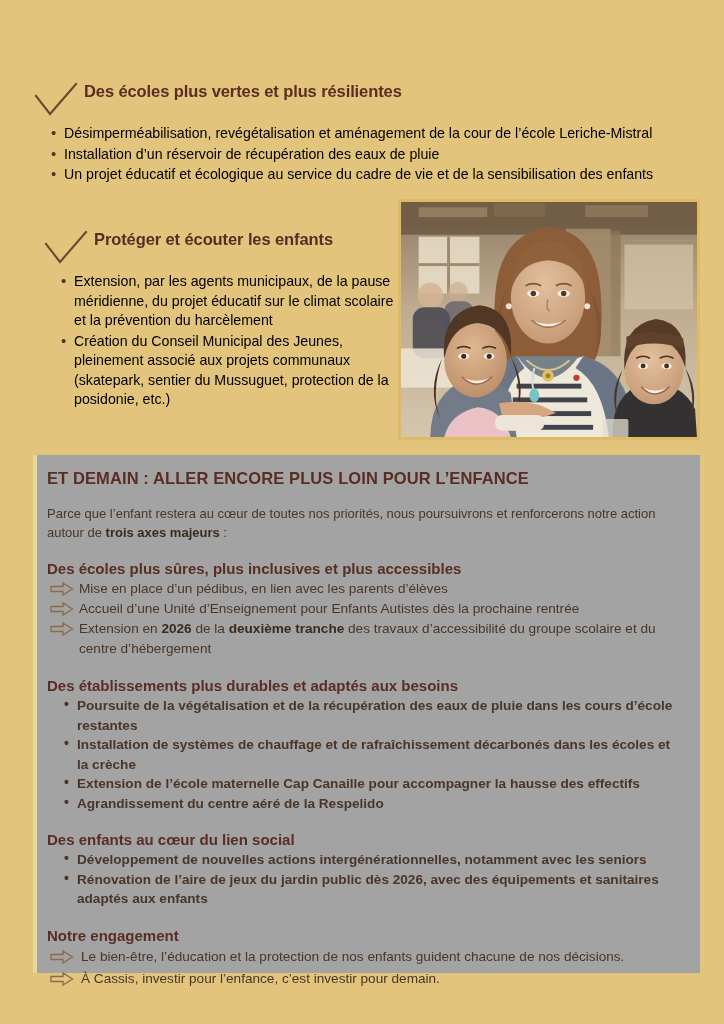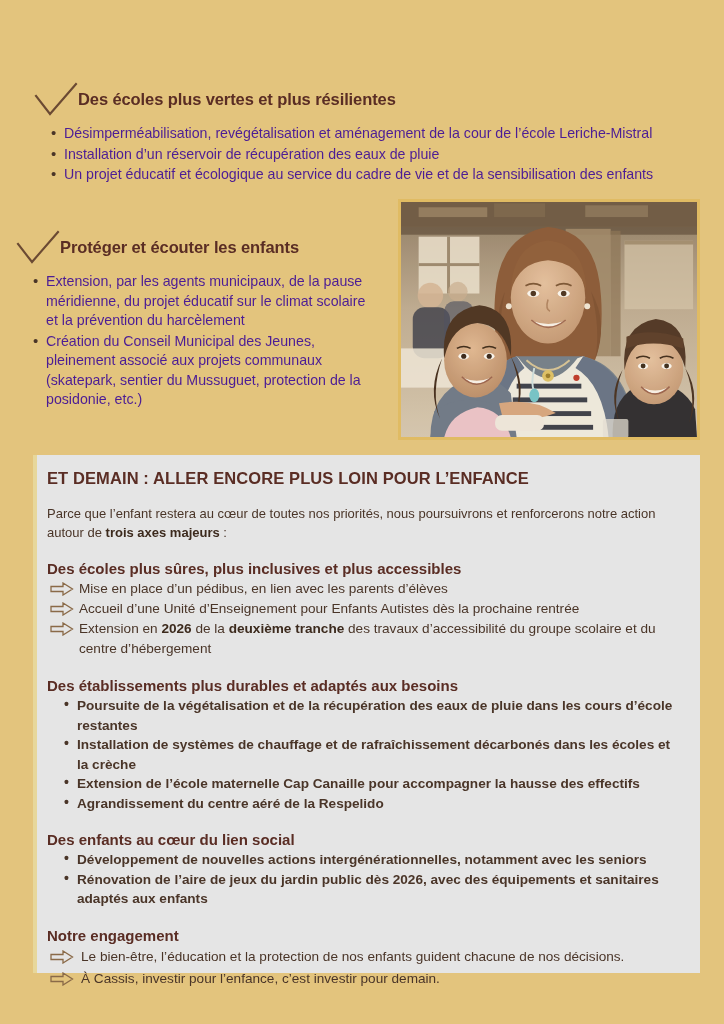--- a/index.html
+++ b/index.html
@@ -19,21 +19,22 @@
   
   .top-area {
     position: absolute;
     left: 0; top: 0;
     width: 724px;
     height: 455px;
   }
 
   .check-heading {
     display: flex;
-    align-items: center;
+    align-items: flex-start;
+    gap: 6px;
   }
   .check-icon {
     width: 44px;
     height: 38px;
     flex: 0 0 44px;
     display: block;
   }
   .check-heading h2 {
     margin: 0 0 4px 0;
     font-size: 16.5px;
@@ -44,34 +45,34 @@
 
   ul.gold-list {
     margin: 4px 0 0 0;
     padding: 0 0 0 30px;
     list-style: none;
   }
   ul.gold-list li {
     position: relative;
     font-size: 14.2px;
     line-height: 19.5px;
-    color: #4c1d95;
+    color: #000000;
     margin-bottom: 1px;
   }
   ul.gold-list li::before {
     content: "\2022";
     position: absolute;
     left: -13px;
     top: -1px;
     font-size: 15px;
     color: #4a3528;
   }
 
   .sec1 { position: absolute; left: 34px; top: 82px; width: 630px; }
-  .sec2 { position: absolute; left: 16px; top: 230px; width: 350px; }
+  .sec2 { position: absolute; left: 44px; top: 230px; width: 350px; }
 
   .photo {
     position: absolute;
     left: 398px;
     top: 199px;
     width: 302px;
     height: 241px;
     border: 3px solid #e0bb63;
     box-sizing: border-box;
     overflow: hidden;
@@ -79,21 +80,21 @@
   }
   .photo svg { display: block; width: 100%; height: 100%; }
 
   
   .panel {
     position: absolute;
     left: 33px;
     top: 455px;
     width: 667px;
     height: 518px;
-    background: #e5e5e5;
+    background: #a3a3a3;
     box-sizing: border-box;
     border-left: 4px solid #e7d79b;
     padding: 14px 18px 3px 10px;
   }
   .panel-title {
     margin: 0;
     font-size: 16.5px;
     font-weight: bold;
     color: #5a2d24;
     letter-spacing: 0.1px;

